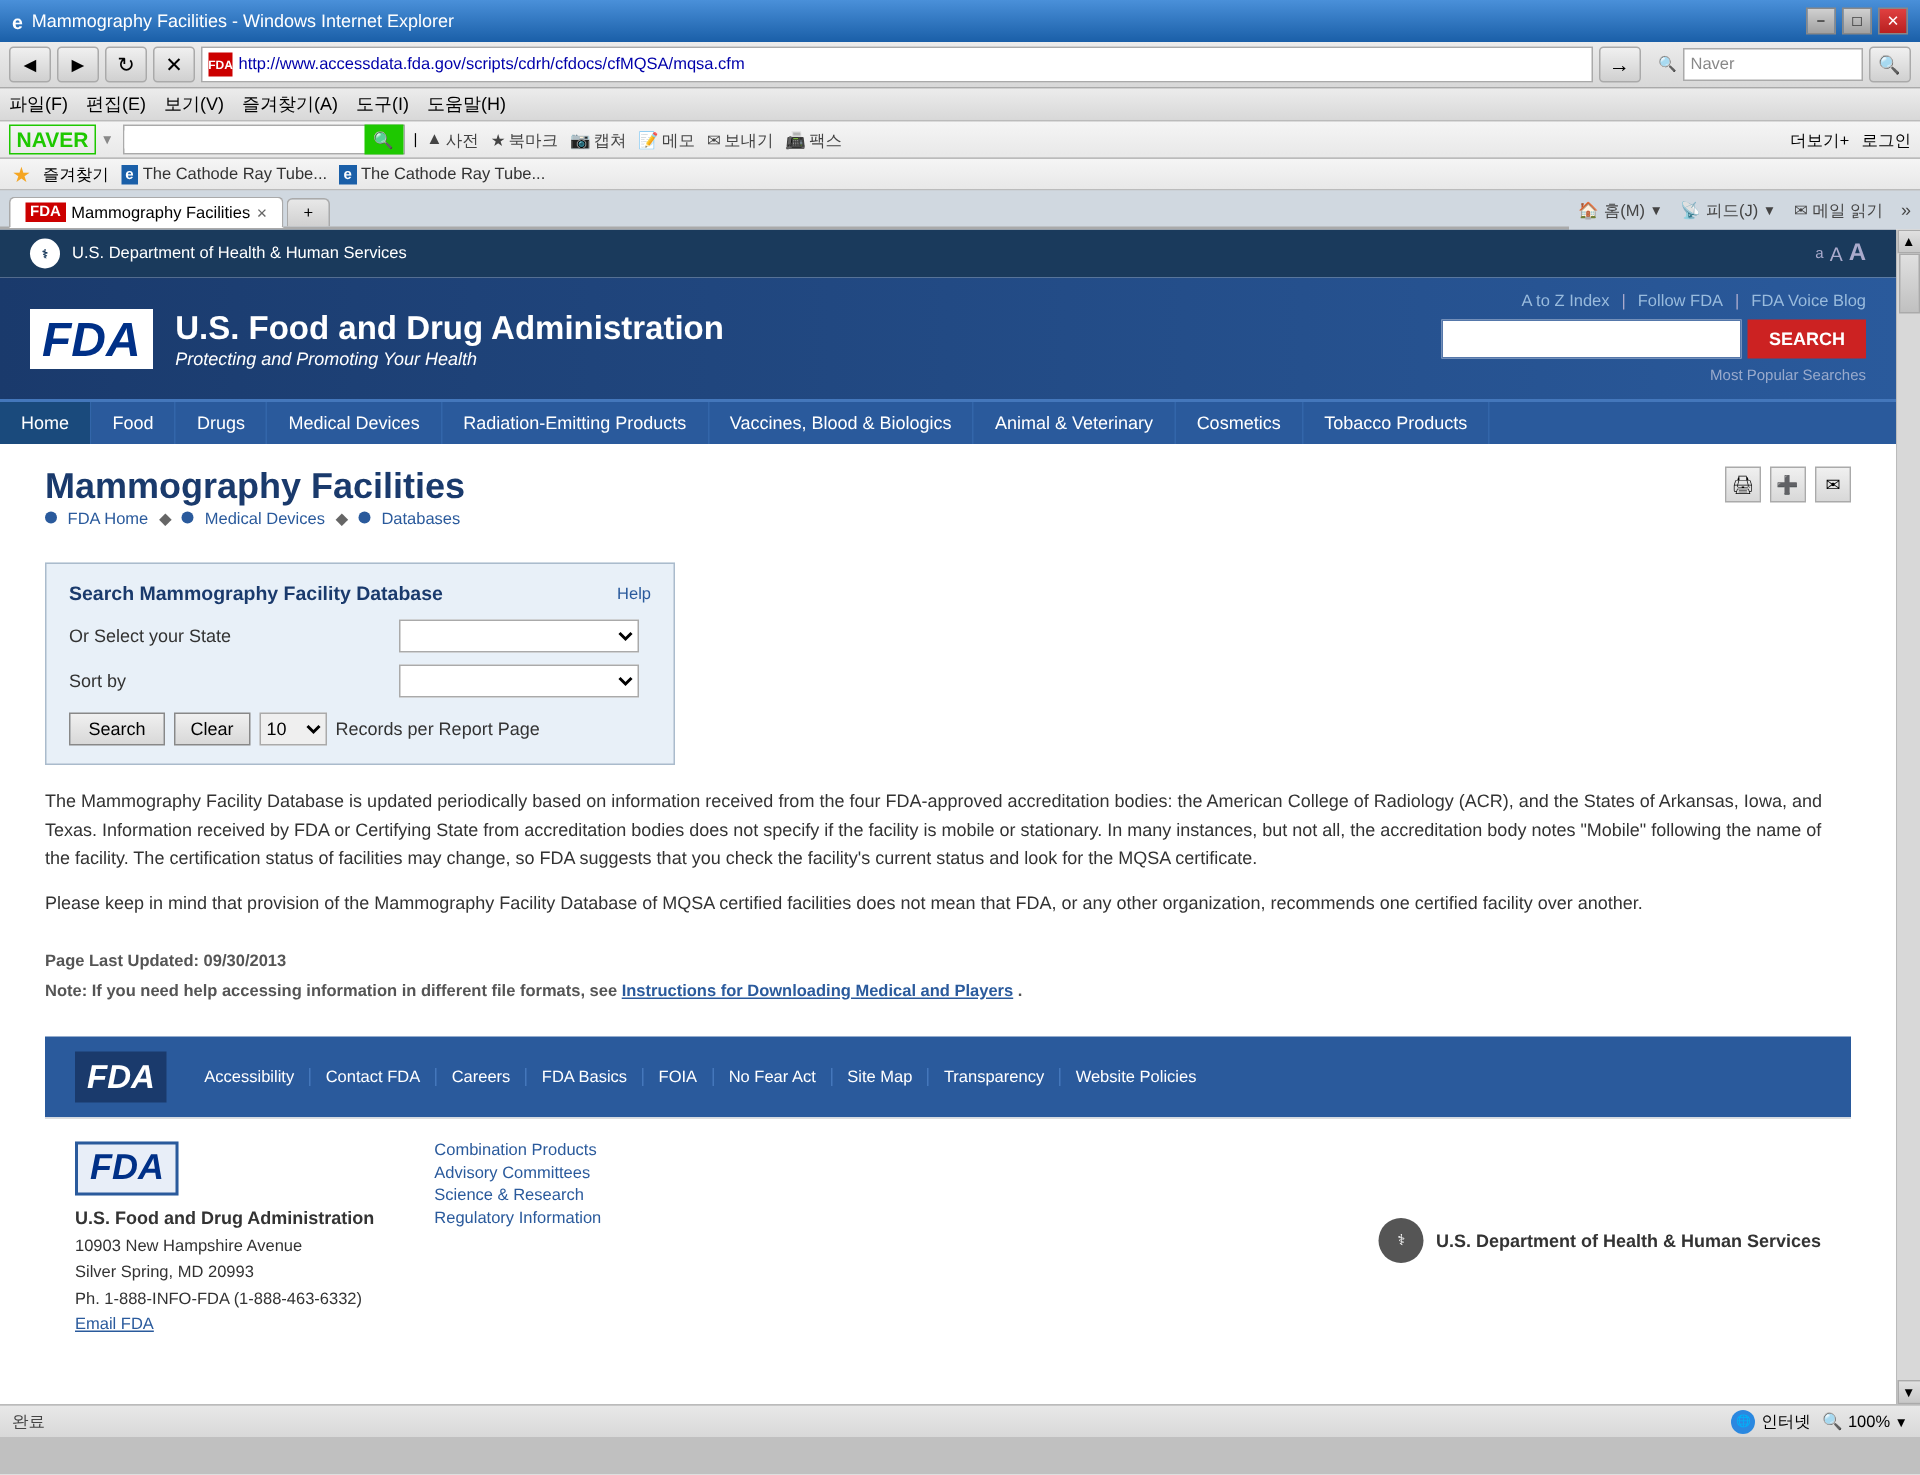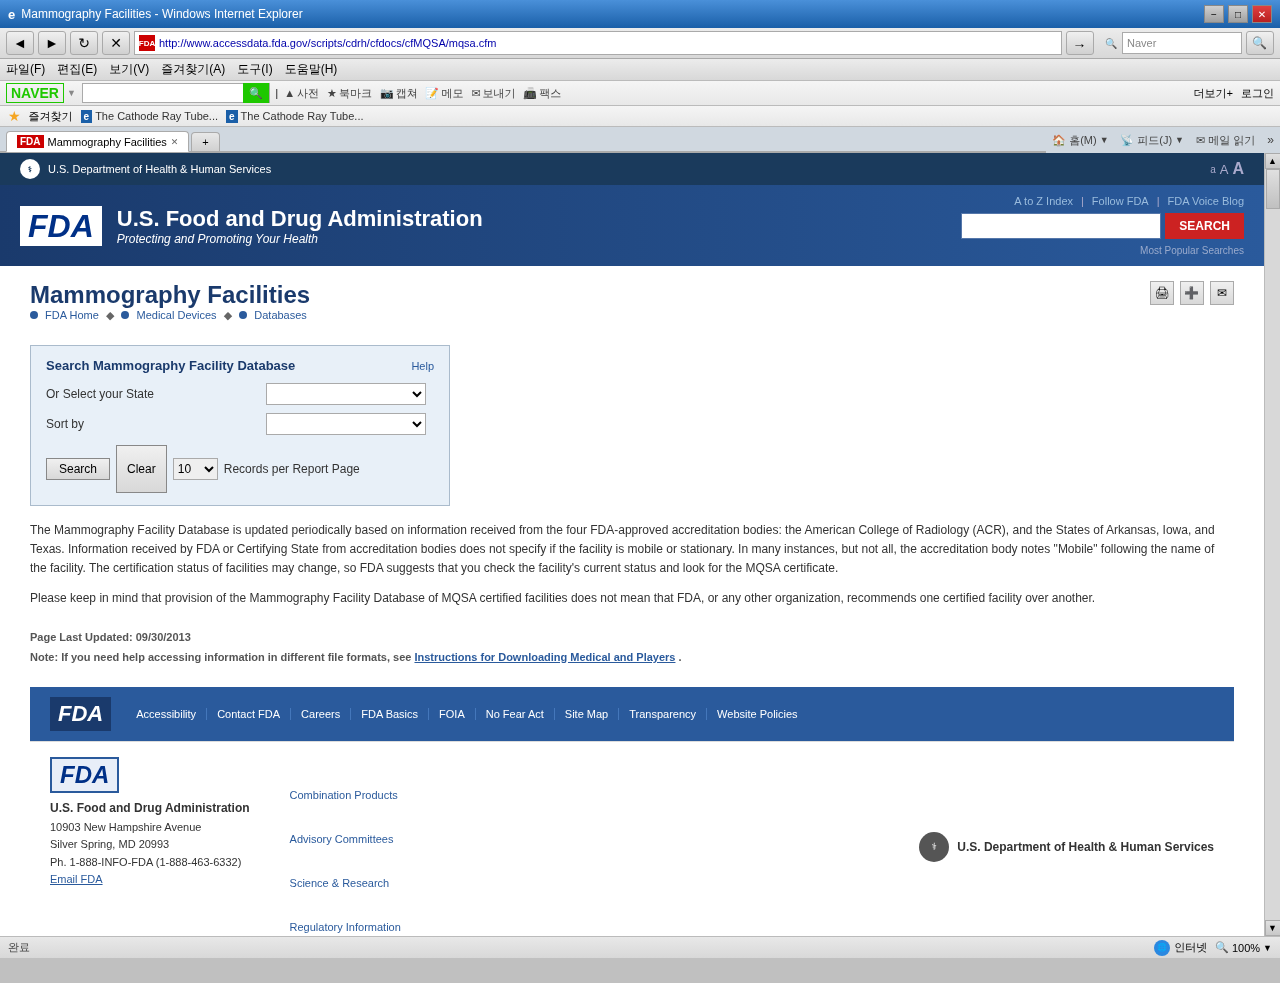--- a/index.html
+++ b/index.html
@@ -365,21 +365,21 @@
     .search-btn {
       background: linear-gradient(to bottom, #f0f0f0, #d8d8d8);
       border: 1px solid #888;
       padding: 3px 12px;
       cursor: pointer;
       font-size: 12px;
     }
     .clear-btn {
       background: linear-gradient(to bottom, #f0f0f0, #d8d8d8);
       border: 1px solid #888;
-      padding: 16px 10px;
+      padding: 3px 10px;
       cursor: pointer;
       font-size: 12px;
     }
     .records-select {
       width: 45px; height: 22px;
       border: 1px solid #aaa;
       font-size: 12px;
     }
     .records-label { font-size: 12px; color: #333; }
 
@@ -431,21 +431,21 @@
       font-size: 24px; font-weight: bold; font-style: italic;
       color: #003087;
       background: #e8eef8;
       border: 2px solid #2a5a9c;
       display: inline-block;
       padding: 2px 8px;
       margin-bottom: 6px;
     }
     .footer-address { font-size: 11px; color: #333; line-height: 1.6; }
     .footer-links-col { font-size: 11px; }
-    .footer-link { color: #2a5a9c; text-decoration: none; display: block; margin-bottom: 3px; margin-top: 32px; }
+    .footer-link { color: #2a5a9c; text-decoration: none; display: block; margin-bottom: 3px; }
     .footer-hhs { display: flex; align-items: center; gap: 8px; margin-left: auto; }
     .hhs-icon {
       width: 30px; height: 30px;
       background: #555;
       border-radius: 50%;
       display: flex; align-items: center; justify-content: center;
       color: white; font-size: 10px;
     }
     .hhs-text { font-size: 12px; font-weight: bold; color: #333; }
 
@@ -639,20 +639,31 @@
           <a href="#">FDA Voice Blog</a>
         </div>
         <div class="fda-search-row">
           <input class="fda-search-input" type="text" style="">
           <button class="fda-search-btn">SEARCH</button>
         </div>
         <div class="fda-popular">Most Popular Searches</div>
       </div>
     </div>
 
+    <div class="fda-nav">
+      <div class="nav-item home">Home</div>
+      <div class="nav-item">Food</div>
+      <div class="nav-item">Drugs</div>
+      <div class="nav-item">Medical Devices</div>
+      <div class="nav-item">Radiation-Emitting Products</div>
+      <div class="nav-item">Vaccines, Blood &amp; Biologics</div>
+      <div class="nav-item">Animal &amp; Veterinary</div>
+      <div class="nav-item">Cosmetics</div>
+      <div class="nav-item">Tobacco Products</div>
+    </div>
 
     <div class="page-body">
 
       <div class="page-title-area">
         <div>
           <h1 class="page-title">Mammography Facilities</h1>
           <div class="breadcrumb">
             <span class="breadcrumb-dot"></span>
             <a href="#">FDA Home</a>
             <span class="breadcrumb-sep">◆</span>

